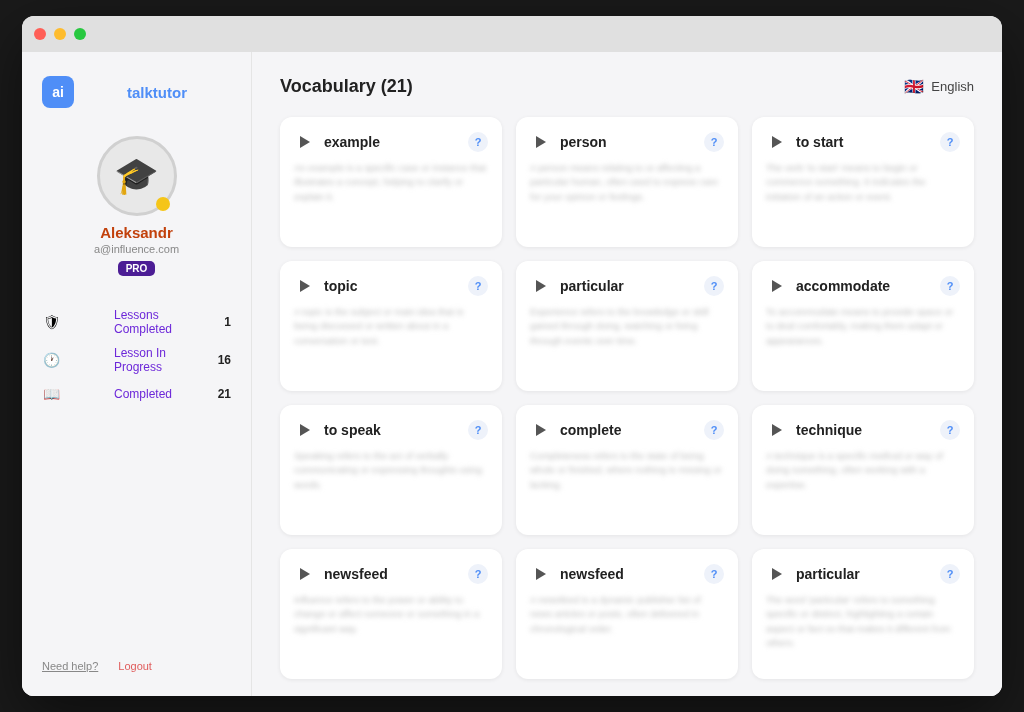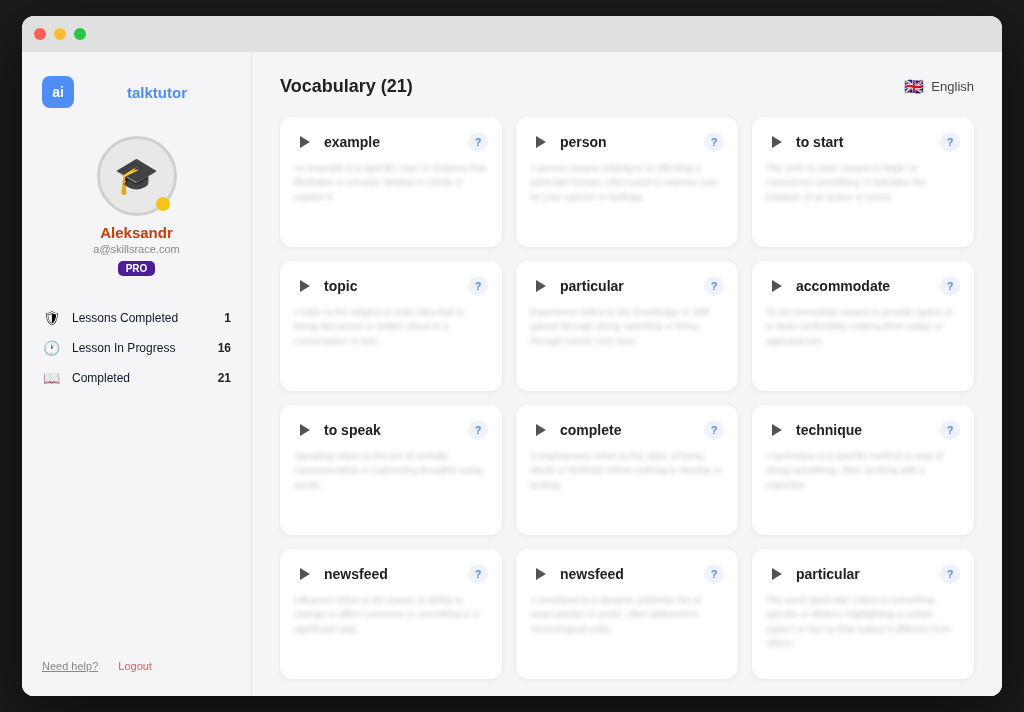--- a/index.html
+++ b/index.html
@@ -139,21 +139,22 @@
       width: 20px;
       height: 20px;
       display: flex;
       align-items: center;
       justify-content: center;
       font-size: 14px;
     }
     .stat-label {
       flex: 1;
       font-size: 12px;
-      color: #0f172a;
+      color: #6d28d9;
+      margin-left: 42px;
     }
     .stat-count {
       font-size: 12px;
       font-weight: 600;
       color: #222;
     }
     .sidebar-footer {
       margin-top: auto;
       display: flex;
       gap: 20px;
@@ -284,21 +285,21 @@
           <span>talktutor</span>
         </div>
       </div>
 
       <div class="avatar-section">
         <div class="avatar-circle">
           <span class="avatar-cap">🎓</span>
           <div class="avatar-badge"></div>
         </div>
         <div class="user-name">Aleksandr</div>
-        <div class="user-email">a@skillsrace.com</div>
+        <div class="user-email">a@influence.com</div>
         <div class="pro-badge">PRO</div>
       </div>
 
       <div class="stats-list">
         <div class="stat-item">
           <div class="stat-icon">🛡</div>
           <div class="stat-label">Lessons Completed</div>
           <div class="stat-count">1</div>
         </div>
         <div class="stat-item">

